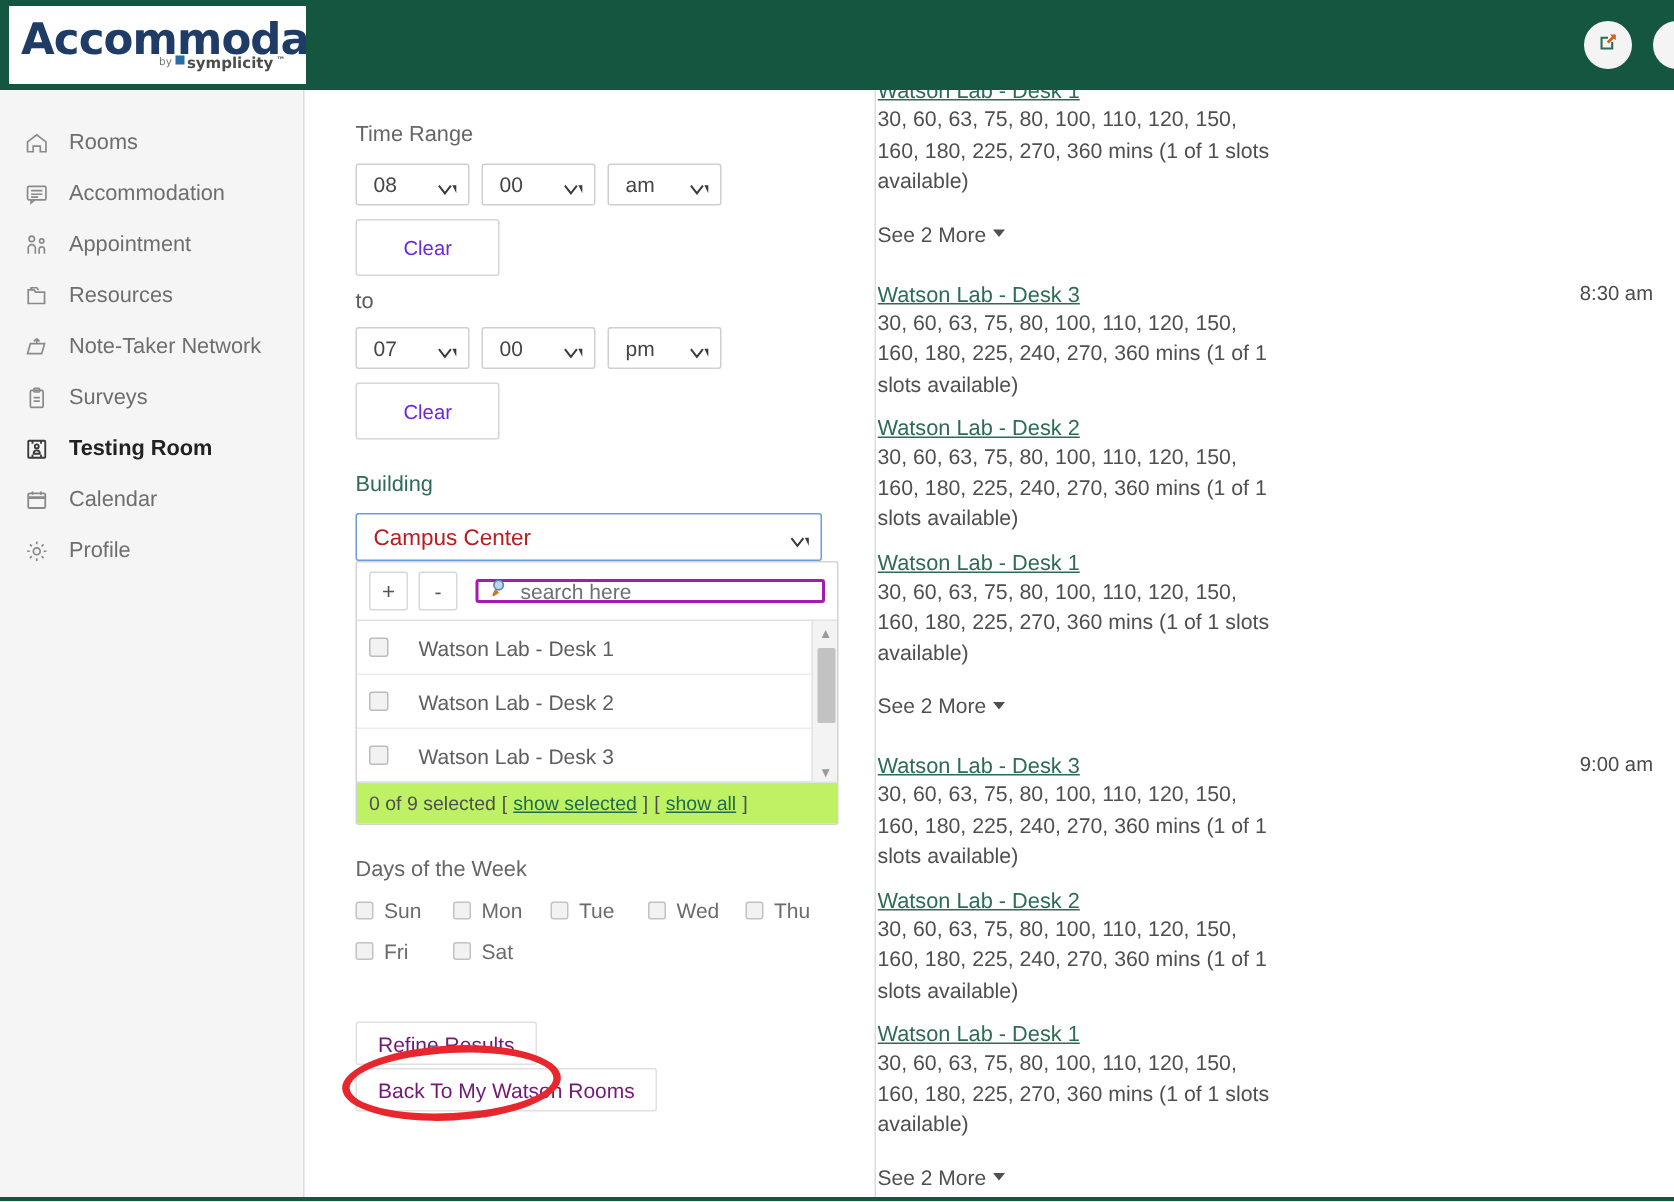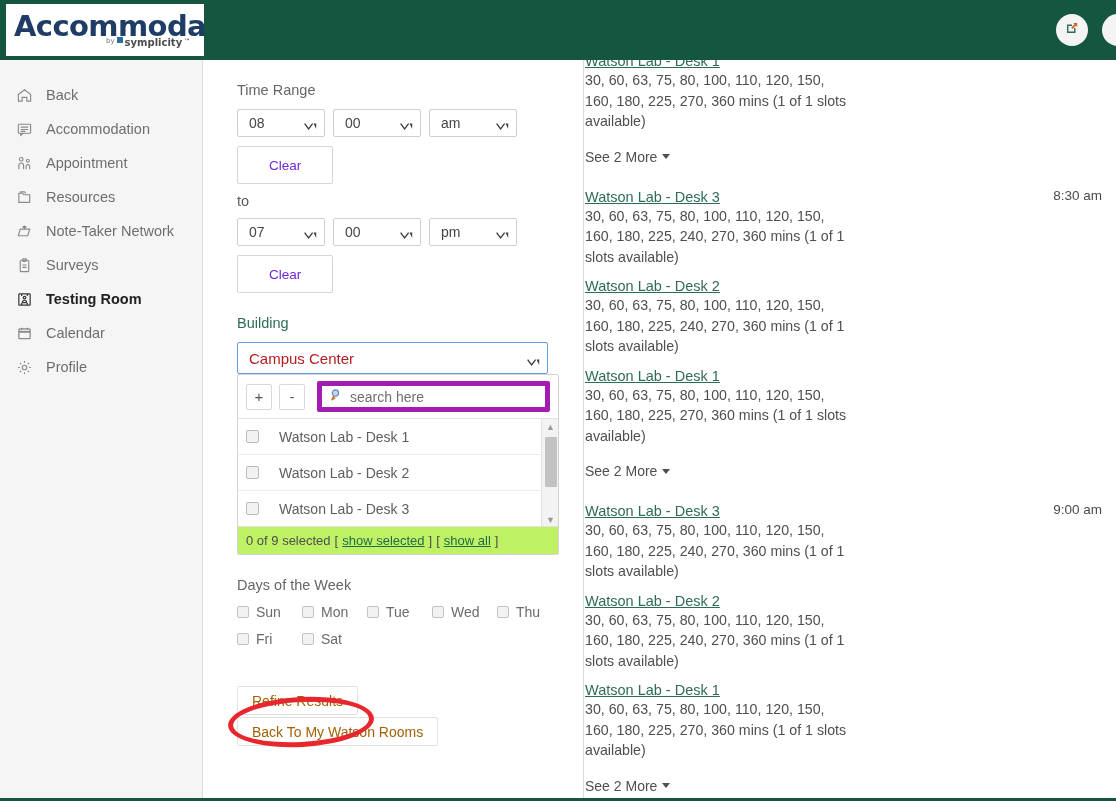--- a/index.html
+++ b/index.html
@@ -123,21 +123,21 @@
     height: 28px;
     border: 1px solid #CFCFCF;
     border-radius: 2px;
     background: #ffffff;
     display: flex; align-items: center;
     padding: 0 26px 0 11px;
     font-size: 14px; color: #454545;
     cursor: pointer;
     white-space: nowrap;
   }
-  .sel.w-small { width: 88px; }
+  .sel.w-small { width: 76px; }
   .sel.w-wide { width: 311px; border: 1px solid #6A9CD8; height: 32px; font-size: 15px; color: #b91c1c; }
   .arrow {
     position: absolute; right: 7px; top: 50%;
     transform: translateY(-50%);
     width: 13px; height: 9px;
     display: block;
   }
   .btn {
     display: inline-flex; align-items: center; justify-content: center;
     height: 38px;
@@ -169,22 +169,22 @@
     background: #ffffff;
     border-radius: 2px;
     display: flex; align-items: center; justify-content: center;
     font-size: 15px; color: #555555;
     cursor: pointer;
     flex: none;
   }
   .mini-btn.minus { font-size: 14px; }
   .search-field {
     flex: 1;
-    height: 31px;
-    border: 5px solid #a21caf;
+    height: 16px;
+    border: 2px solid #a21caf;
     border-radius: 2px;
     background: #ffffff;
     display: flex; align-items: center;
     padding: 0 8px;
     gap: 6px;
     margin-left: 5px;
   }
   .search-ph { font-size: 14px; color: #6F6F6F; }
   .rooms-list {
     position: relative;
@@ -254,21 +254,21 @@
     margin-right: 7px;
     flex: none;
   }
 
   .action-btn {
     display: inline-flex; align-items: center; justify-content: flex-start;
     height: 29px;
     border: 1px solid #E0E0E0;
     background: #ffffff;
     border-radius: 2px;
-    font-size: 14px; color: #a16207;
+    font-size: 14px; color: #701a75;
     padding: 0 14px;
     cursor: pointer;
     white-space: nowrap;
   }
 
   .annot-ellipse {
     position: absolute;
     left: 228px; top: 697px;
     width: 146px; height: 50px;
     border: 5px solid #E8262D;
@@ -370,21 +370,21 @@
   </div>
 
   <nav class="sidebar">
 
     <div class="nav-item">
       <span class="nav-ico">
         <svg width="17" height="17" viewBox="0 0 18 18" fill="none" stroke="currentColor" stroke-width="1.2">
           <path d="M2.5 8L9 3l6.5 5v7h-4v-4h-5v4h-4z"></path>
         </svg>
       </span>
-      <span>Back</span>
+      <span>Rooms</span>
     </div>
 
     <div class="nav-item">
       <span class="nav-ico">
         <svg width="17" height="17" viewBox="0 0 18 18" fill="none" stroke="currentColor" stroke-width="1.2">
           <rect x="2.5" y="3.5" width="13" height="9.5" rx="1"></rect>
           <path d="M5 6.5h8M5 9h8M5 11h5M5 13v2.2L7.6 13"></path>
         </svg>
       </span>
       <span>Accommodation</span>

